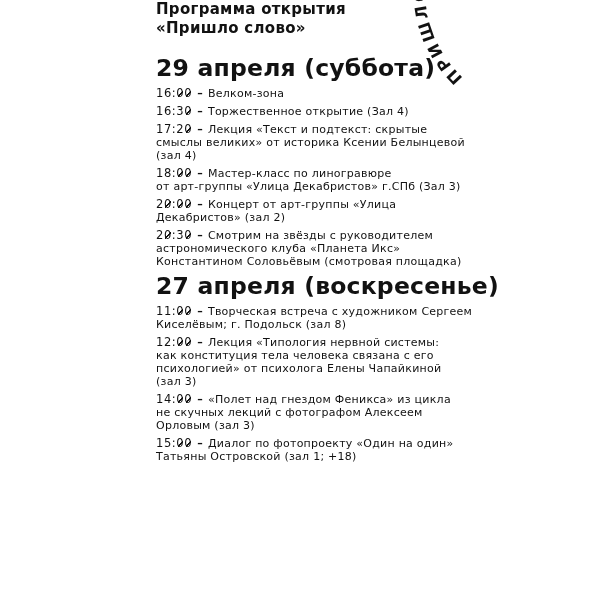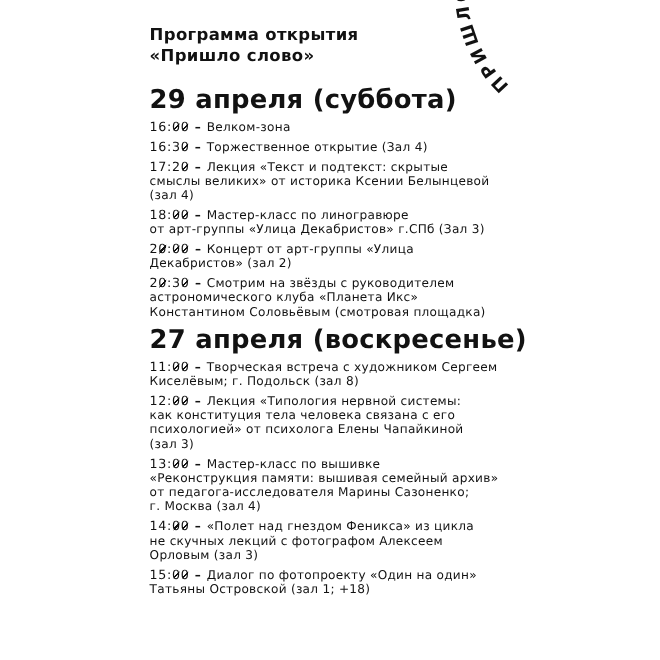--- a/index.html
+++ b/index.html
@@ -14,24 +14,24 @@
   }
   .page {
     position: relative;
     width: 600px;
     height: 600px;
     background: #ffffff;
     overflow: hidden;
   }
   .content {
     position: absolute;
-    left: 136px;
+    left: 156px;
     top: 0;
     width: 350px;
-    padding-top: 22px;
+    padding-top: 0;
   }
   .title {
     font-size: 15px;
     line-height: 19px;
     font-weight: bold;
     letter-spacing: 0.3px;
   }
   .section-heading {
     font-size: 23.5px;
     line-height: 26px;
@@ -130,24 +130,20 @@
 Константином Соловьёвым (смотровая площадка)</span></p>
 
     <div class="section-heading second">27 апреля (воскресенье)</div>
 
     <p class="item"><span class="time">11:<span class="z">0</span><span class="z">0</span></span><span class="dash">–</span><span class="item-text">Творческая встреча с художником Сергеем
 Киселёвым; г. Подольск (зал 8)</span></p>
     <p class="item"><span class="time">12:<span class="z">0</span><span class="z">0</span></span><span class="dash">–</span><span class="item-text">Лекция «Типология нервной системы:
 как конституция тела человека связана с его
 психологией» от психолога Елены Чапайкиной
 (зал 3)</span></p>
-    <p class="item"><span class="time">13:<span class="z">0</span><span class="z">0</span></span><span class="dash">–</span><span class="item-text">Мастер-класс по вышивке
-«Реконструкция памяти: вышивая семейный архив»
-от педагога-исследователя Марины Сазоненко;
-г. Москва (зал 4)</span></p>
     <p class="item"><span class="time">14:<span class="z">0</span><span class="z">0</span></span><span class="dash">–</span><span class="item-text">«Полет над гнездом Феникса» из цикла
 не скучных лекций с фотографом Алексеем
 Орловым (зал 3)</span></p>
     <p class="item"><span class="time">15:<span class="z">0</span><span class="z">0</span></span><span class="dash">–</span><span class="item-text">Диалог по фотопроекту «Один на один»
 Татьяны Островской (зал 1; +18)</span></p>
 
   </div>
 </div>
 
 </body></html>

